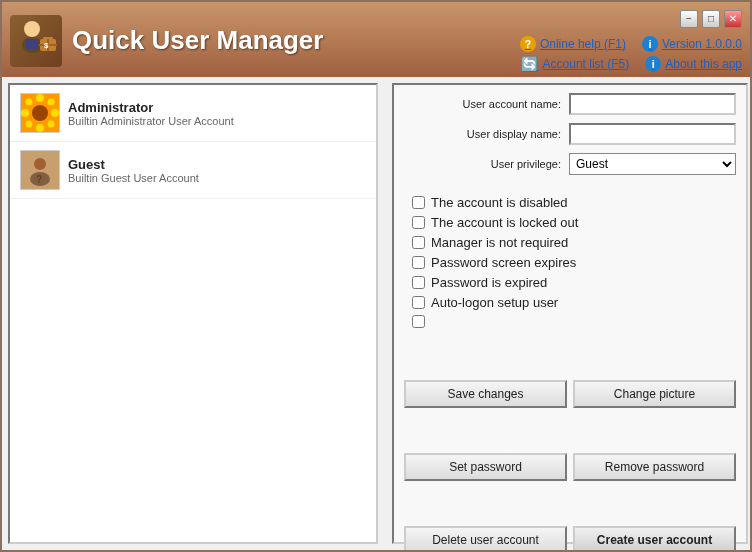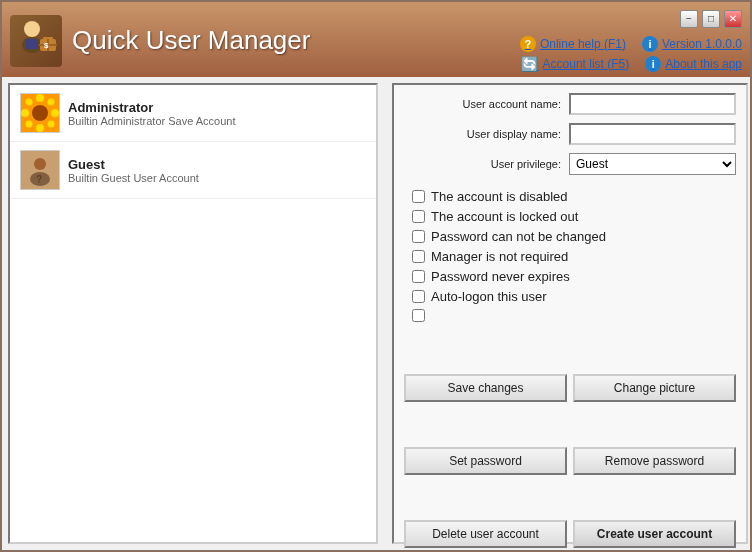--- a/index.html
+++ b/index.html
@@ -48,21 +48,21 @@
     .app-icon svg {
       width: 48px;
       height: 48px;
     }
     .title-text-block {
       display: flex;
       flex-direction: column;
     }
     .app-title {
       font-size: 26px;
-      font-weight: normal;
+      font-weight: bold;
       color: white;
       text-shadow: 1px 1px 2px rgba(0,0,0,0.5);
     }
     .app-subtitle {
       font-size: 12px;
       color: #f0e0d0;
     }
     .title-bar-right {
       display: flex;
       flex-direction: column;
@@ -183,21 +183,21 @@
     }
     .form-select {
       flex: 1;
       height: 22px;
       border: 1px solid #888;
       background: white;
       padding: 1px 2px;
       font-size: 12px;
     }
     .checkboxes-section {
-      margin-top: 6px;
+      margin-top: 12px;
       margin-bottom: 8px;
       padding-left: 8px;
     }
     .checkbox-row {
       display: flex;
       align-items: center;
       gap: 6px;
       margin-bottom: 5px;
     }
     .checkbox-row input[type=checkbox] {
@@ -305,21 +305,21 @@
             <circle cx="30" cy="8" r="3.5" fill="#ffdd00"></circle>
             <circle cx="30" cy="30" r="3.5" fill="#ffdd00"></circle>
             <circle cx="8" cy="30" r="3.5" fill="#ffdd00"></circle>
             <circle cx="8" cy="8" r="3.5" fill="#ffdd00"></circle>
 
             <circle cx="19" cy="19" r="8" fill="#994400"></circle>
           </svg>
         </div>
         <div class="user-info">
           <span class="user-name">Administrator</span>
-          <span class="user-desc">Builtin Administrator Save Account</span>
+          <span class="user-desc">Builtin Administrator User Account</span>
         </div>
       </div>
 
       <div class="user-item">
         <div class="user-avatar">
           <svg viewBox="0 0 38 38" xmlns="http://www.w3.org/2000/svg">
             <rect width="38" height="38" fill="#c8a070"></rect>
 
             <circle cx="19" cy="13" r="6" fill="#a06030"></circle>
             <ellipse cx="19" cy="28" rx="10" ry="7" fill="#806040"></ellipse>
@@ -358,34 +358,34 @@
       <div class="checkboxes-section">
         <div class="checkbox-row">
           <input type="checkbox" id="cb1" style="">
           <label class="checkbox-label" for="cb1">The account is disabled</label>
         </div>
         <div class="checkbox-row">
           <input type="checkbox" id="cb2" style="">
           <label class="checkbox-label" for="cb2">The account is locked out</label>
         </div>
         <div class="checkbox-row">
-          <input type="checkbox" id="cb3" style="">
-          <label class="checkbox-label" for="cb3">Password can not be changed</label>
-        </div>
-        <div class="checkbox-row">
           <input type="checkbox" id="cb4" style="">
           <label class="checkbox-label" for="cb4">Manager is not required</label>
         </div>
         <div class="checkbox-row">
           <input type="checkbox" id="cb5" style="">
-          <label class="checkbox-label" for="cb5">Password never expires</label>
+          <label class="checkbox-label" for="cb5">Password screen expires</label>
+        </div>
+        <div class="checkbox-row">
+          <input type="checkbox" id="cb6" style="">
+          <label class="checkbox-label" for="cb6">Password is expired</label>
         </div>
         <div class="checkbox-row">
           <input type="checkbox" id="cb7" style="">
-          <label class="checkbox-label" for="cb7">Auto-logon this user</label>
+          <label class="checkbox-label" for="cb7">Auto-logon setup user</label>
         </div>
         <div class="checkbox-row">
           <input type="checkbox" id="cb8" style="">
         </div>
       </div>
 
       <div class="buttons-section">
         <button class="action-btn">Save changes</button>
         <button class="action-btn">Change picture</button>
         <button class="action-btn">Set password</button>

